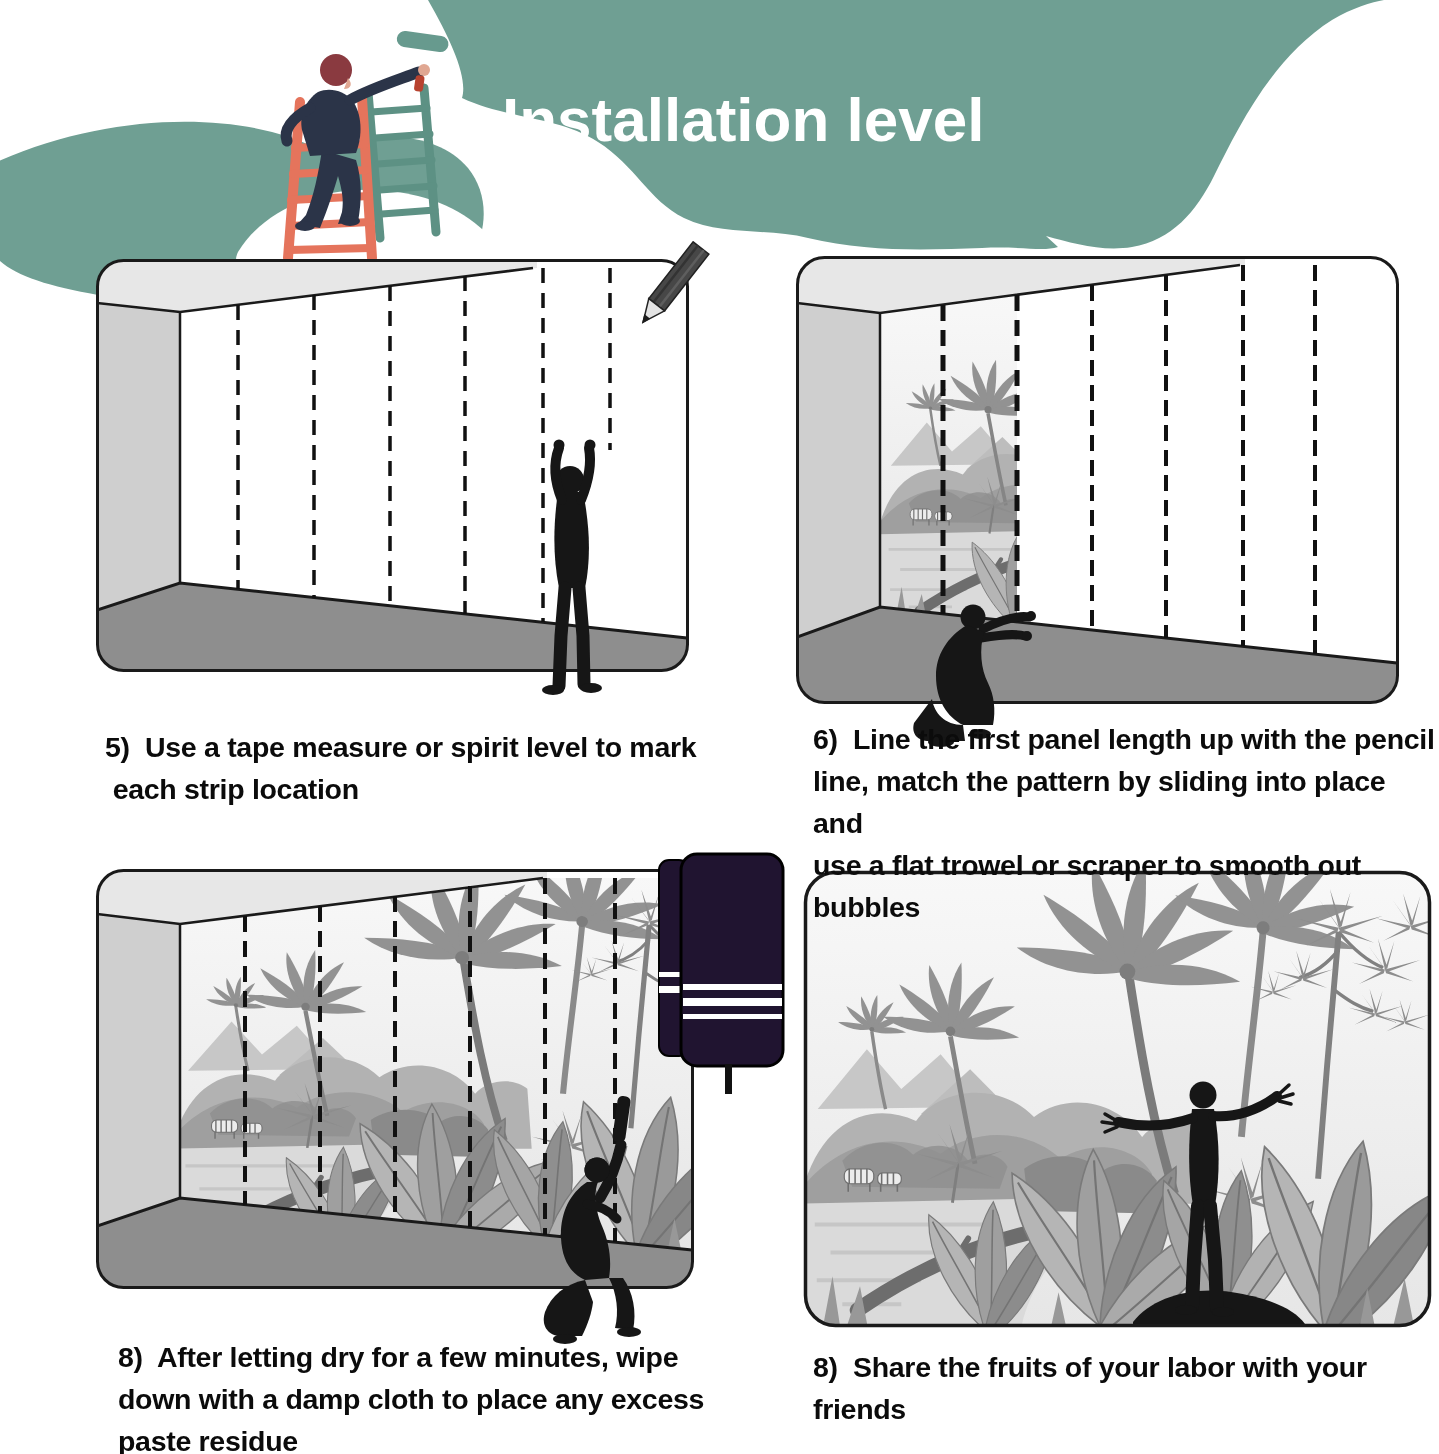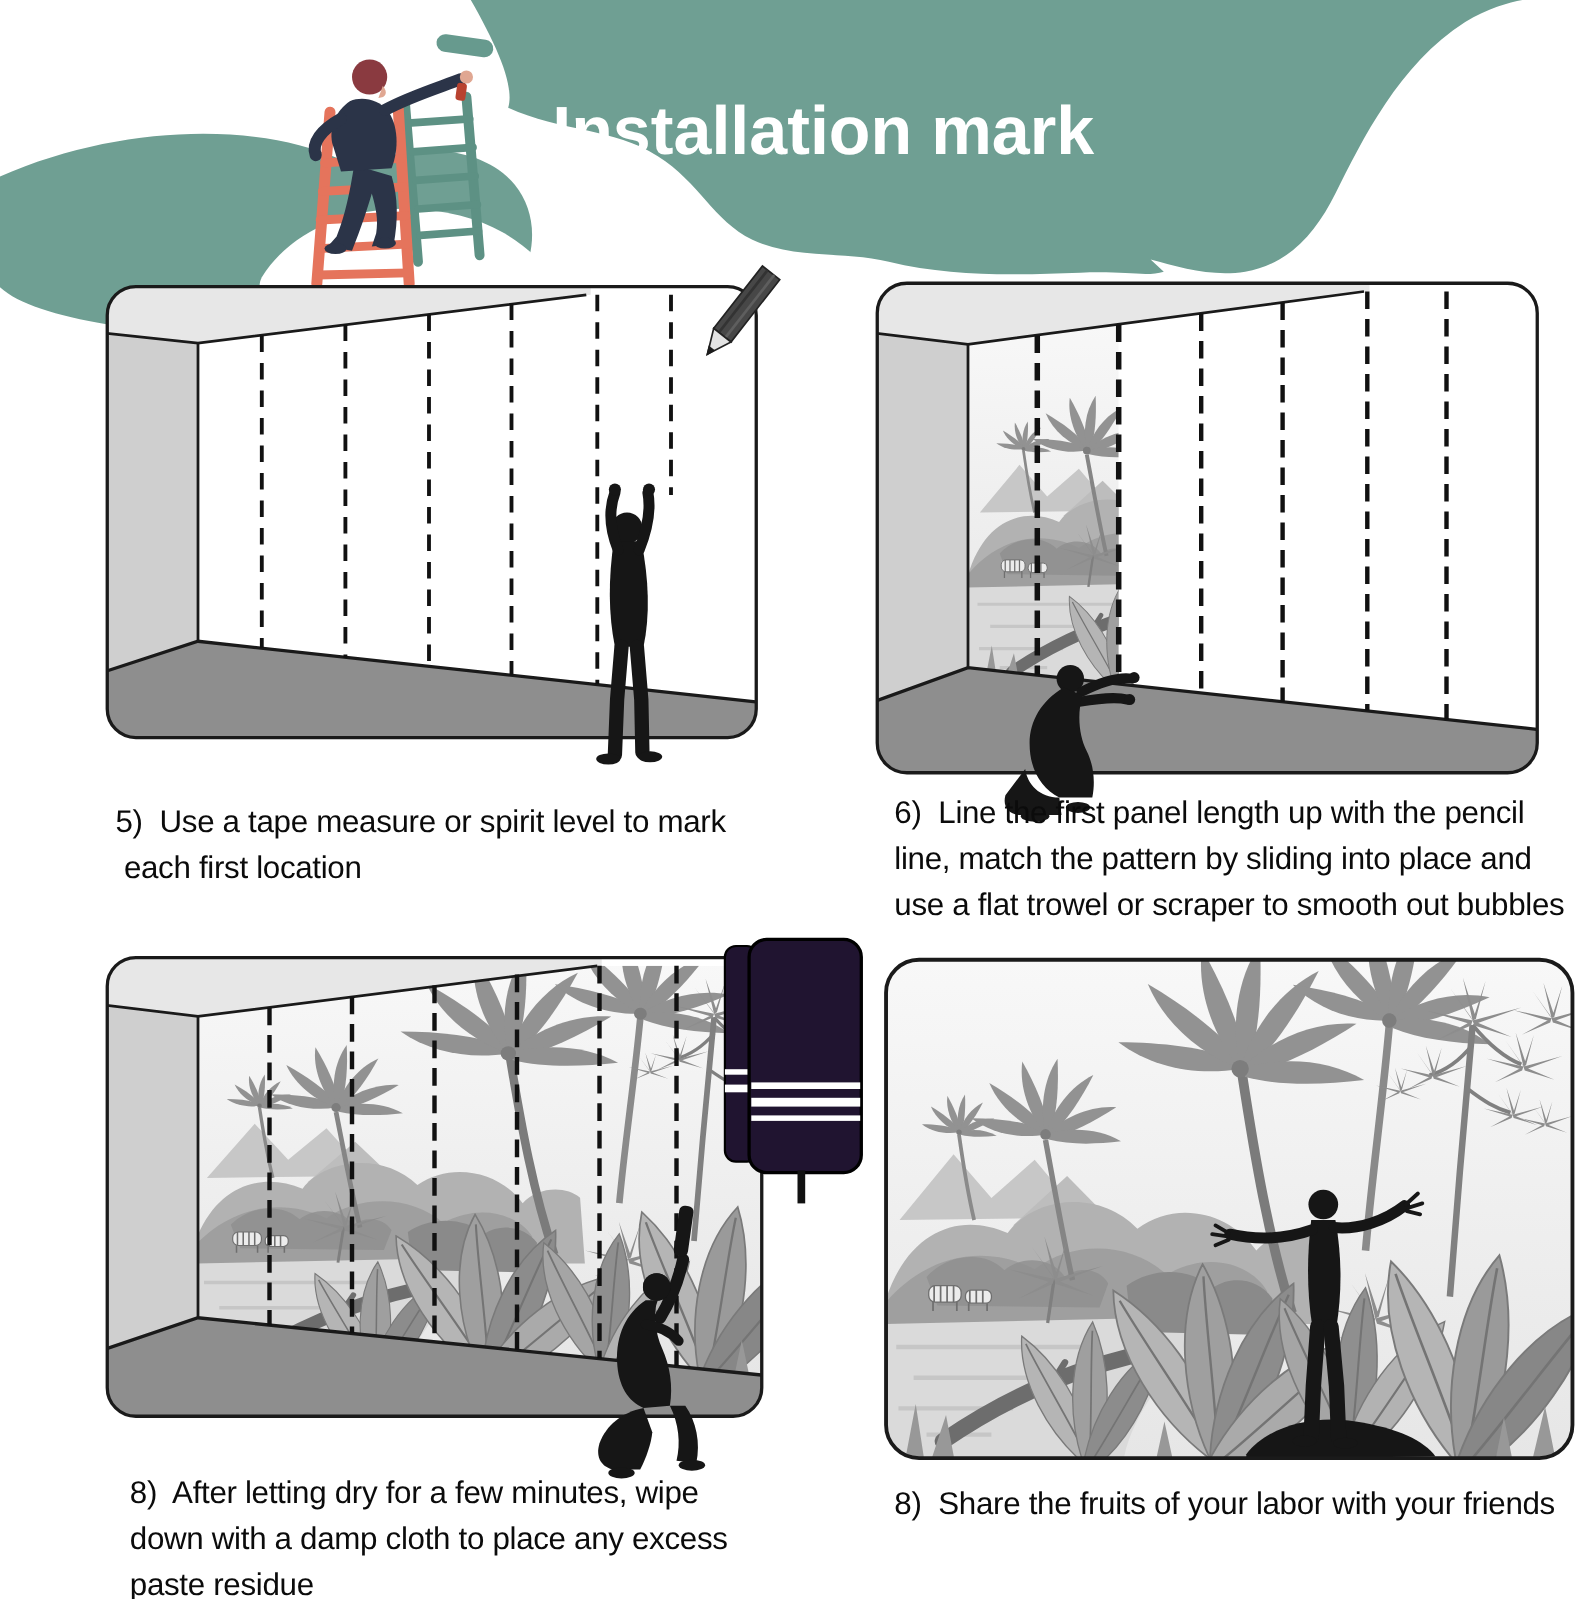--- a/index.html
+++ b/index.html
@@ -8,21 +8,21 @@
   .abs{position:absolute;}
   svg{display:block;}
   .panel{position:absolute;overflow:visible;}
   #page-title{
     position:absolute;left:502px;top:84px;width:620px;
     font-size:62px;font-weight:bold;color:#ffffff;letter-spacing:0px;
     font-family:"Liberation Sans", sans-serif;white-space:pre;
   }
   .caption{
     position:absolute;color:#0b0b0b;font-size:28.5px;line-height:42px;
-    letter-spacing:-0.3px;font-weight:400;
+    letter-spacing:-0.3px;font-weight:700;
   }
   .cap-line{display:block;white-space:pre-wrap;}
 </style>
 </head>
 <body>
 
 <div id="stage">
 
 <svg width="0" height="0" style="position:absolute" aria-hidden="true">
   <defs>
@@ -172,21 +172,21 @@
     <g>
       <g transform="translate(398,30) rotate(8)">
         <rect x="0" y="0" width="52" height="16" rx="8" fill="#679a8e"></rect>
         <path d="M50,14 C58,28 52,44 34,48" stroke="#ffffff" stroke-width="3" fill="none"></path>
         <rect x="24" y="42" width="9" height="16" rx="3" fill="#b8422f"></rect>
       </g>
     </g>
   </g>
 </svg>
 
-<div id="page-title">Installation mark</div>
+<div id="page-title">Installation level</div>
 
 <svg class="panel" style="left:95px;top:258px" width="595" height="415" viewBox="0 0 595 415">
   <defs>
         <clipPath id="clipP5">
           <rect x="2.5" y="2.5" width="590" height="410" rx="26"></rect>
         </clipPath>
       </defs>
   <g clip-path="url(#clipP5)">
     <rect x="0" y="0" width="595" height="415" fill="#ffffff"></rect>
     <path d="M2,2 H442 V10 L85,54 L2,45 Z" fill="#e7e7e7"></path>
@@ -349,21 +349,21 @@
       <path d="M407,336 L412,390 L414,438" stroke="#161616" stroke-width="14" fill="none" stroke-linecap="round"></path>
       <ellipse cx="383" cy="440" rx="11" ry="5"></ellipse>
       <ellipse cx="420" cy="442" rx="11" ry="5"></ellipse>
     </g>
   </g>
   <rect x="2.5" y="2.5" width="624" height="453" rx="30" fill="none" stroke="#1a1a1a" stroke-width="3.5"></rect>
 </svg>
 
 <div class="caption" style="left:105px;top:726px;width:610px">
   <span class="cap-line">5)  Use a tape measure or spirit level to mark</span>
-  <span class="cap-line"> each first location</span>
+  <span class="cap-line"> each strip location</span>
 </div>
 
 <div class="caption" style="left:813px;top:718px;width:628px">
   <span class="cap-line">6)  Line the first panel length up with the pencil</span>
   <span class="cap-line">line, match the pattern by sliding into place and</span>
   <span class="cap-line">use a flat trowel or scraper to smooth out bubbles</span>
 </div>
 
 <div class="caption" style="left:118px;top:1336px;width:612px">
   <span class="cap-line">8)  After letting dry for a few minutes, wipe</span>

